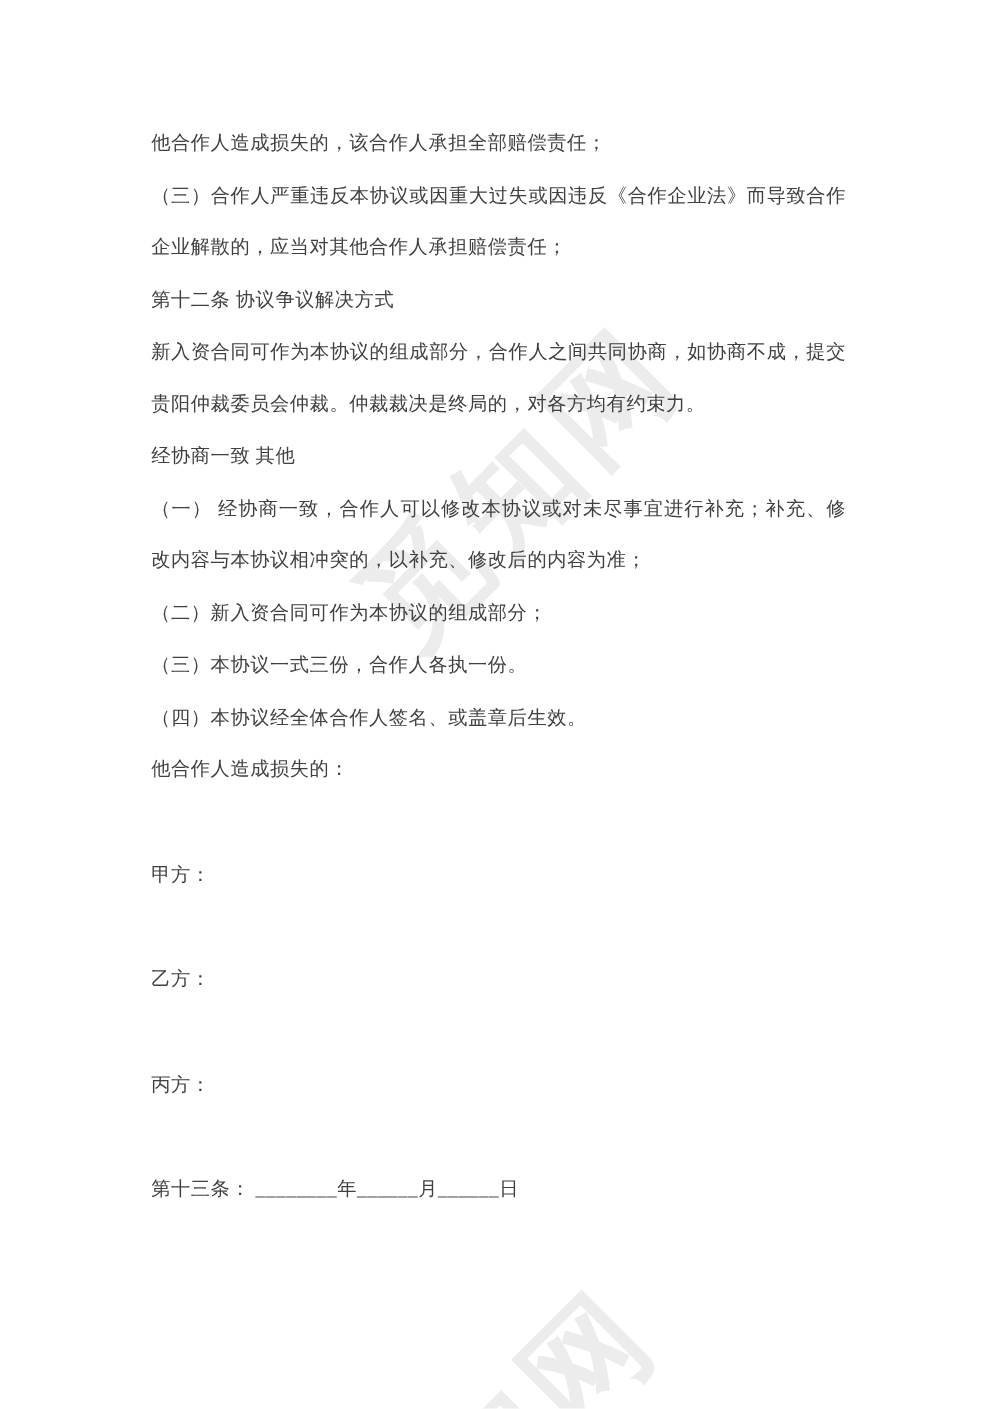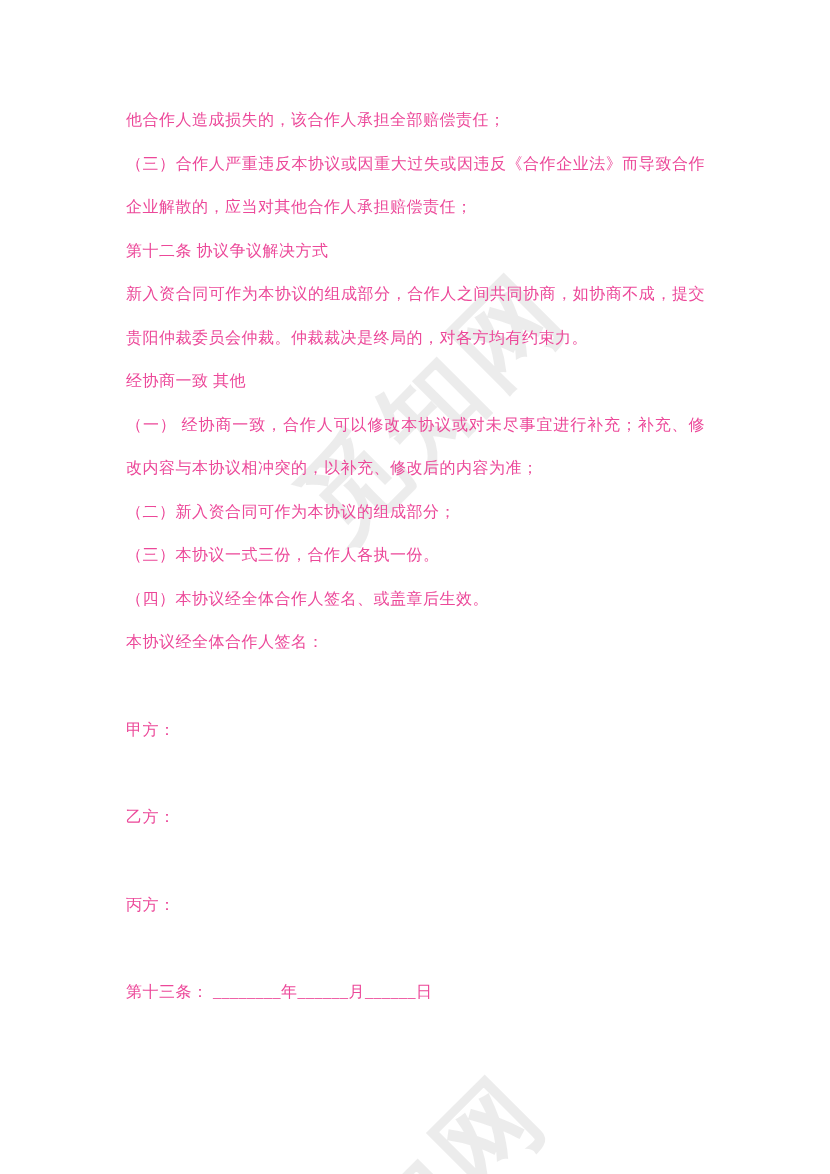--- a/index.html
+++ b/index.html
@@ -23,21 +23,21 @@
     pointer-events:none;
     user-select:none;
   }
   .wm-1{left:272px;top:340px;}
   .wm-2{left:253px;top:1142px;}
   .content{
     position:absolute;
     z-index:1;
     left:0;top:0;right:0;bottom:0;
     padding:98px 125px 0 126px;
-    color:#ec4899;
+    color:#404040;
   }
   .content p{
     margin:0;
     font-size:16px;
     line-height:43.5px;
     text-align:justify;
     letter-spacing:0.5px;
   }
   .content p.gap{margin-top:44px;}
 </style>
@@ -53,20 +53,20 @@
   <div class="content">
     <p>他合作人造成损失的，该合作人承担全部赔偿责任；</p>
     <p>（三）合作人严重违反本协议或因重大过失或因违反《合作企业法》而导致合作企业解散的，应当对其他合作人承担赔偿责任；</p>
     <p>第十二条 协议争议解决方式</p>
     <p>新入资合同可作为本协议的组成部分，合作人之间共同协商，如协商不成，提交贵阳仲裁委员会仲裁。仲裁裁决是终局的，对各方均有约束力。</p>
     <p>经协商一致 其他</p>
     <p>（一） 经协商一致，合作人可以修改本协议或对未尽事宜进行补充；补充、修改内容与本协议相冲突的，以补充、修改后的内容为准；</p>
     <p>（二）新入资合同可作为本协议的组成部分；</p>
     <p>（三）本协议一式三份，合作人各执一份。</p>
     <p>（四）本协议经全体合作人签名、或盖章后生效。</p>
-    <p>本协议经全体合作人签名：</p>
+    <p>他合作人造成损失的：</p>
     <p class="gap">甲方：</p>
     <p class="gap">乙方：</p>
     <p class="gap">丙方：</p>
     <p class="gap">第十三条： ________年______月______日</p>
   </div>
 
 </div>
 
 </body></html>

